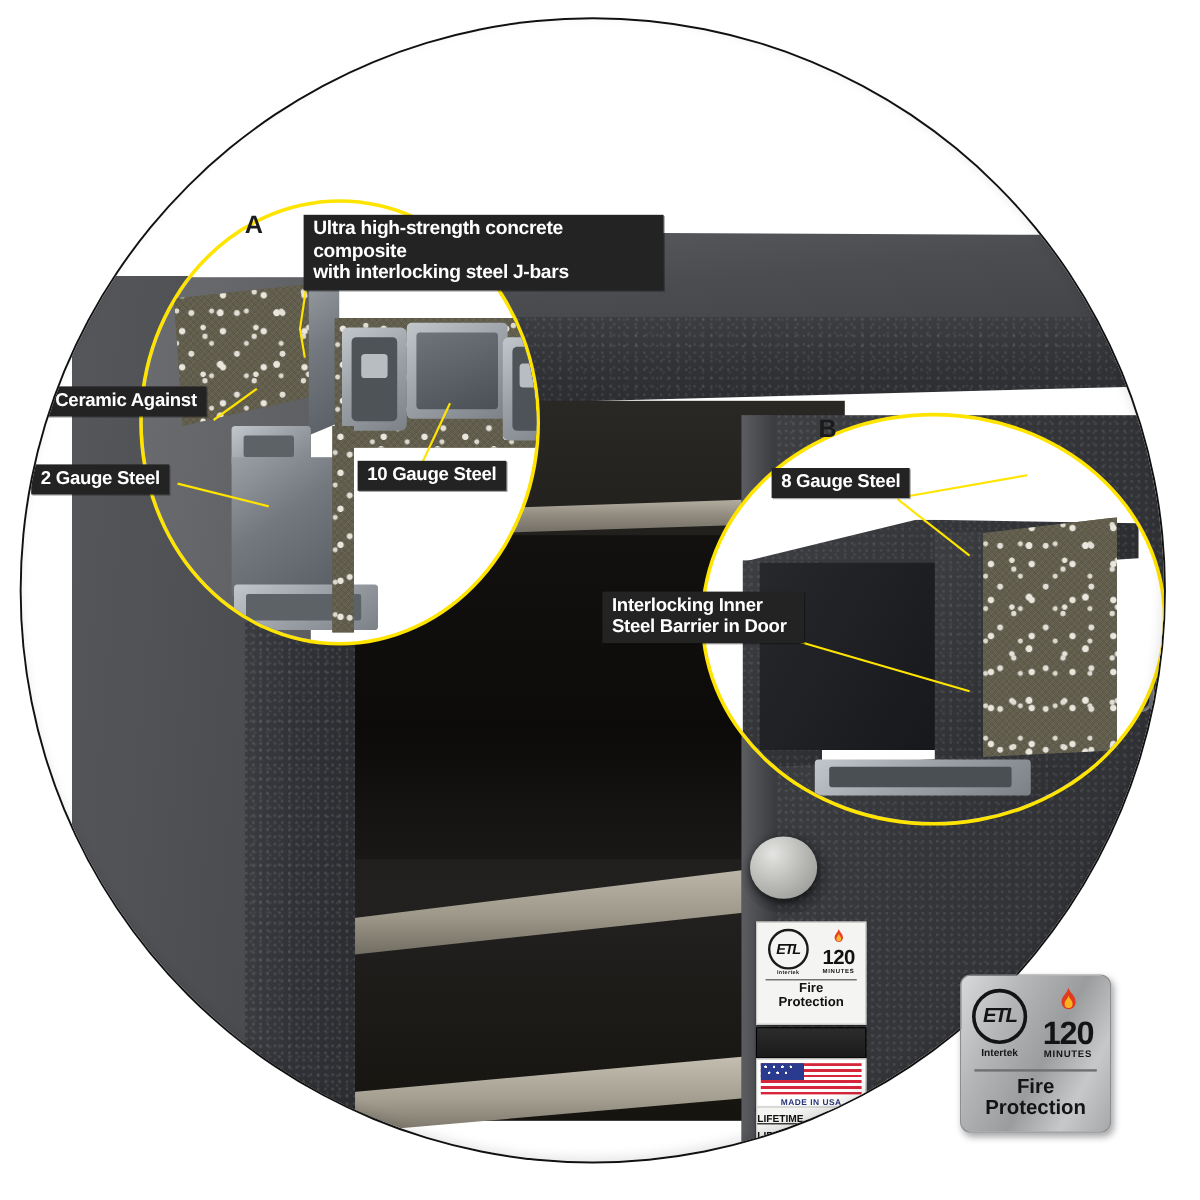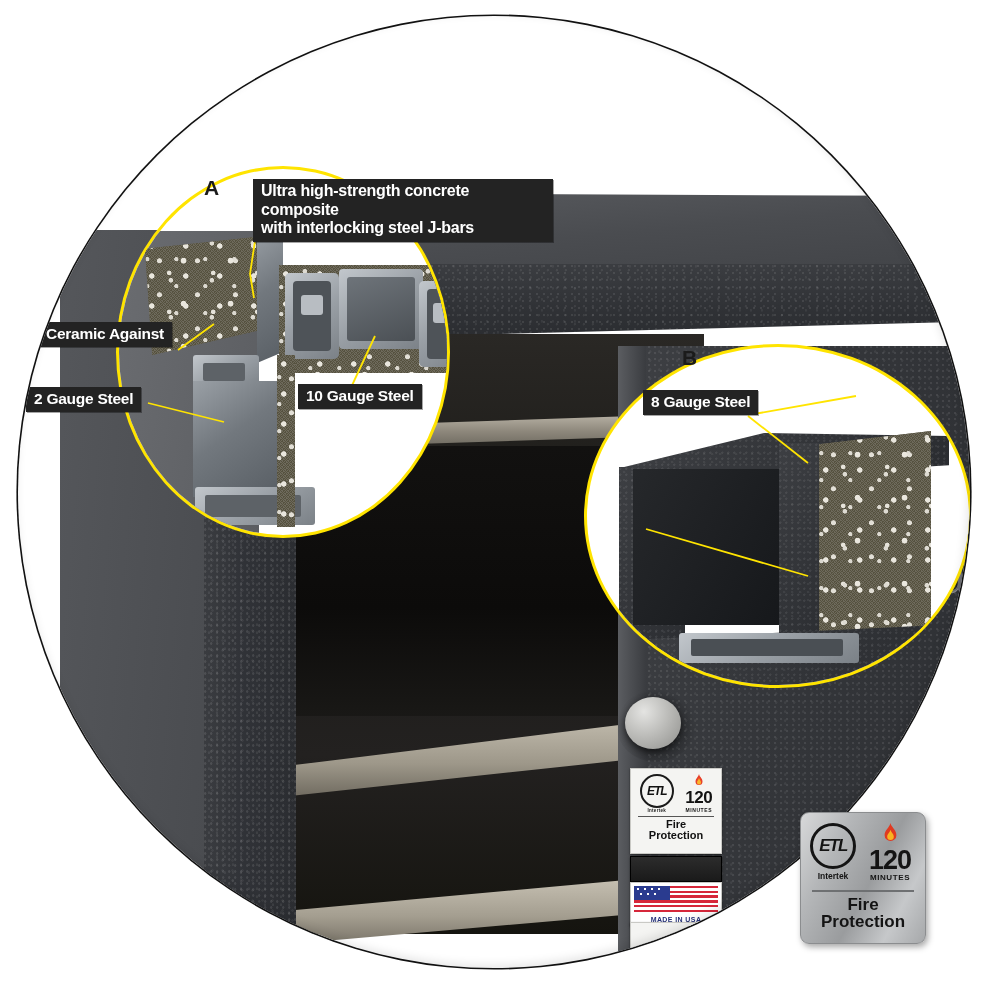--- a/index.html
+++ b/index.html
@@ -149,21 +149,21 @@
       radial-gradient(circle at 18px 3px, #fff 0 1px, transparent 1.2px),
       radial-gradient(circle at 25px 3px, #fff 0 1px, transparent 1.2px),
       radial-gradient(circle at 7px 8px, #fff 0 1px, transparent 1.2px),
       radial-gradient(circle at 14px 8px, #fff 0 1px, transparent 1.2px),
       radial-gradient(circle at 21px 8px, #fff 0 1px, transparent 1.2px),
       #2a3b8f;
   }
   .made-usa{position:absolute;left:0;right:0;bottom:2px;text-align:center;
     font-size:7px;font-weight:bold;color:#27337a;letter-spacing:.4px;}
   .sticker-warranty{ left:612px; top:906px; width:90px; height:60px; background:#f4f4f2;}
-  .warr{font-size:8.5px;font-weight:bold;color:#111;text-align:right;line-height:1.18;padding-top:4px;text-decoration:underline;}
+  .warr{font-size:8.5px;font-weight:bold;color:#111;text-align:left;line-height:1.18;padding-top:4px;text-decoration:underline;}
 
   
   .logo-emboss{
     position:absolute;left:795px;top:548px;width:215px;height:118px;
     transform:rotate(-12deg);
     font-family:"DejaVu Serif","Liberation Serif",serif;
     font-style:italic;font-size:38px;color:#6f7176;
     text-shadow:1px 1px 0 #8e9095, -1px -1px 2px rgba(0,0,0,.7);
     opacity:.95;white-space:nowrap;
   }
@@ -399,20 +399,22 @@
 with interlocking steel J-bars</div>
 
     <div class="chip" style="left:20px;top:306px;">Ceramic Against</div>
 
     <div class="chip" style="left:8px;top:371px;">2 Gauge Steel</div>
 
     <div class="chip" style="left:244px;top:368px;margin-left:36px;">10 Gauge Steel</div>
 
     <div class="chip" style="left:625px;top:374px;">8 Gauge Steel</div>
 
+    <div class="chip" style="left:484px;top:477px;width:152px;">Interlocking Inner
+Steel Barrier in Door</div>
   </div>
 
   <div class="badge">
     <div class="badge-top">
       <div class="badge-etl">
         <div class="badge-etl-circle">ETL</div>
         <div class="badge-etl-sub">Intertek</div>
       </div>
       <div class="badge-min">
         <div class="badge-flame">

